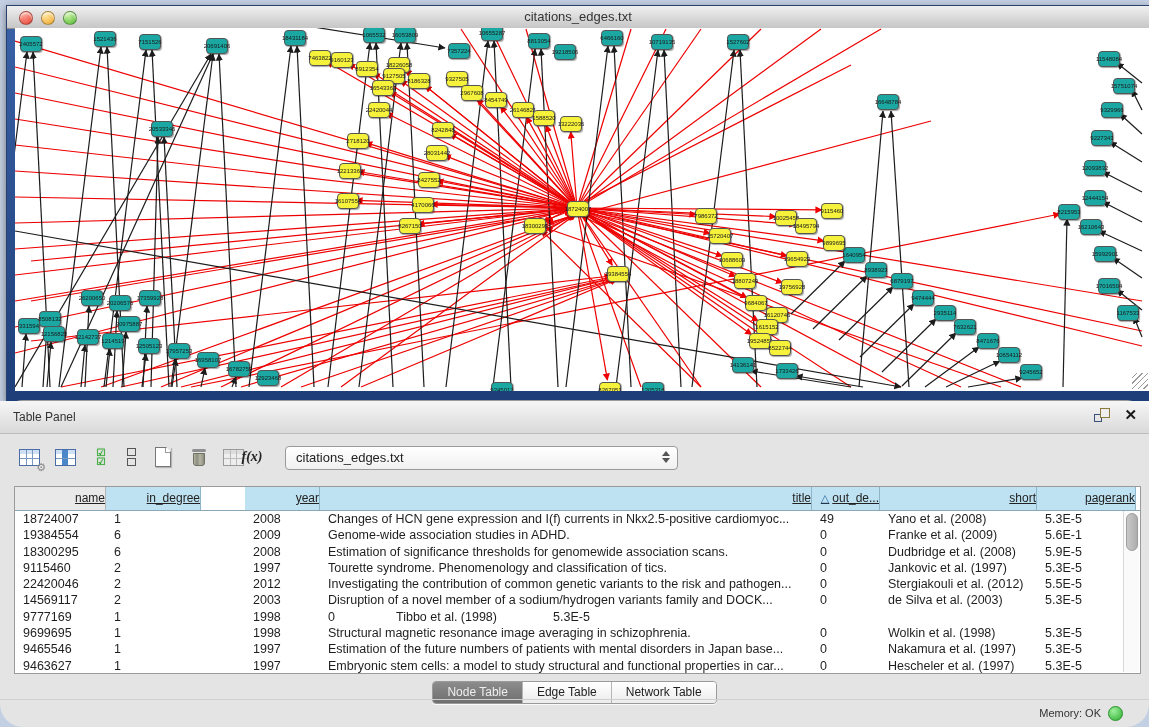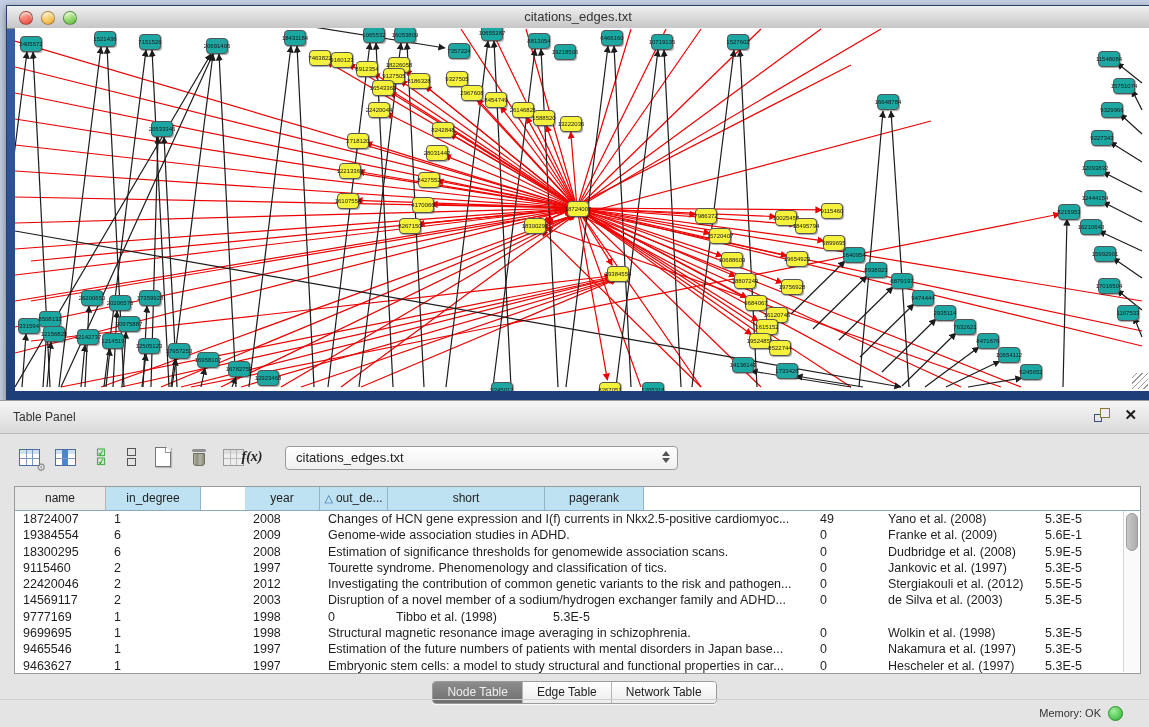--- a/index.html
+++ b/index.html
@@ -40,21 +40,21 @@
     display:flex;align-items:center;justify-content:center;
   }
   .gnode span{font-size:6px;line-height:6px;color:#1a1a1a;white-space:nowrap;}
   .resize-grip{
     position:absolute;right:2px;bottom:2px;width:16px;height:16px;
     background:repeating-linear-gradient(135deg,transparent 0 3px,#9a9a9a 3px 4px);
   }
   
   .table-panel{
     position:absolute;left:0;top:400px;right:0;bottom:0;
-    background:#e4e4e4;border-top:1px solid #9a9a9a;
+    background:#e4e4e4;border-top:1px solid #9a9a9a;border-radius:23px;
   }
   .panel-header{
     position:absolute;left:0;top:0;right:0;height:32px;
     background:linear-gradient(#f6f6f6,#d9d9d9);
     border-bottom:1px solid #bdbdbd;
   }
   .panel-header .ptitle{position:absolute;left:13px;top:9px;font-size:12px;color:#333;}
   .panel-btns{position:absolute;right:12px;top:7px;display:flex;gap:14px;align-items:center;}
   .float-ico{position:relative;width:16px;height:14px;cursor:pointer;}
   .float-ico .b{position:absolute;left:0;bottom:0;width:6px;height:6px;border:1.5px solid #3a4f78;}
@@ -88,22 +88,22 @@
   .combo-arrows .up{width:0;height:0;border-left:4px solid transparent;border-right:4px solid transparent;border-bottom:5px solid #555;}
   .combo-arrows .dn{width:0;height:0;border-left:4px solid transparent;border-right:4px solid transparent;border-top:5px solid #555;}
   
   .dtable{
     position:absolute;left:14px;top:85px;width:1127px;height:188px;
     background:#fff;border:1px solid #9a9a9a;box-sizing:border-box;overflow:hidden;
   }
   .thead{display:flex;height:23px;border-bottom:1px solid #8aa8b8;background:#fff;}
   .th{
     background:#bfe2f2;border-right:1px solid #8fb6c8;box-sizing:border-box;
-    font-size:12px;color:#222;text-align:center;line-height:22px;
-    overflow:hidden;white-space:nowrap;cursor:pointer;
+    font-size:12px;color:#222;text-align:right;line-height:22px;
+    overflow:hidden;white-space:nowrap;cursor:pointer;text-decoration:underline;
   }
   .th .sort{color:#2e6da4;font-size:11px;margin-right:3px;}
   .th.c0{background:#e9e9e9;border-right:1px solid #b5b5b5;}
   .c0{width:91px;}.c1{width:95px;}.c2{width:75px;margin-left:44px;}.c3{width:492px;}
   .c4{width:68px;}.c5{width:157px;}.c6{width:99px;}
   .tr{display:flex;height:16.3px;}
   .td{
     font-size:12.5px;color:#1e1e1e;box-sizing:border-box;padding:0 2px 0 8px;
     white-space:nowrap;overflow:hidden;line-height:16px;
   }
@@ -653,20 +653,21 @@
           <span class="dn"></span>
         </span>
     </div>
   </div>
 
   <div class="dtable">
     <div class="thead">
         <div class="th c0">name</div>
         <div class="th c1">in_degree</div>
         <div class="th c2">year</div>
+        <div class="th c3">title</div>
         <div class="th c4"><span class="sort">△</span>out_de...</div>
         <div class="th c5">short</div>
         <div class="th c6">pagerank</div>
       </div>
     <div>
         <div class="tr">
           <div class="td c0">18724007</div>
           <div class="td c1">1</div>
           <div class="td c2">2008</div>
           <div class="td c3">Changes of HCN gene expression and I(f) currents in Nkx2.5-positive cardiomyoc...</div>
@@ -707,21 +708,21 @@
           <div class="td c2">2012</div>
           <div class="td c3">Investigating the contribution of common genetic variants to the risk and pathogen...</div>
           <div class="td c4">0</div>
           <div class="td c5">Stergiakouli et al. (2012)</div>
           <div class="td c6">5.5E-5</div>
         </div>
         <div class="tr">
           <div class="td c0">14569117</div>
           <div class="td c1">2</div>
           <div class="td c2">2003</div>
-          <div class="td c3">Disruption of a novel member of a sodium/hydrogen exchanger family and ADHD...</div>
+          <div class="td c3">Disruption of a novel member of a sodium/hydrogen variants family and DOCK...</div>
           <div class="td c4">0</div>
           <div class="td c5">de Silva et al. (2003)</div>
           <div class="td c6">5.3E-5</div>
         </div>
         <div class="tr">
           <div class="td c0">9777169</div>
           <div class="td c1">1</div>
           <div class="td c2">1998</div>
           <div class="td c4">0</div>
           <div class="td c5">Tibbo et al. (1998)</div>

